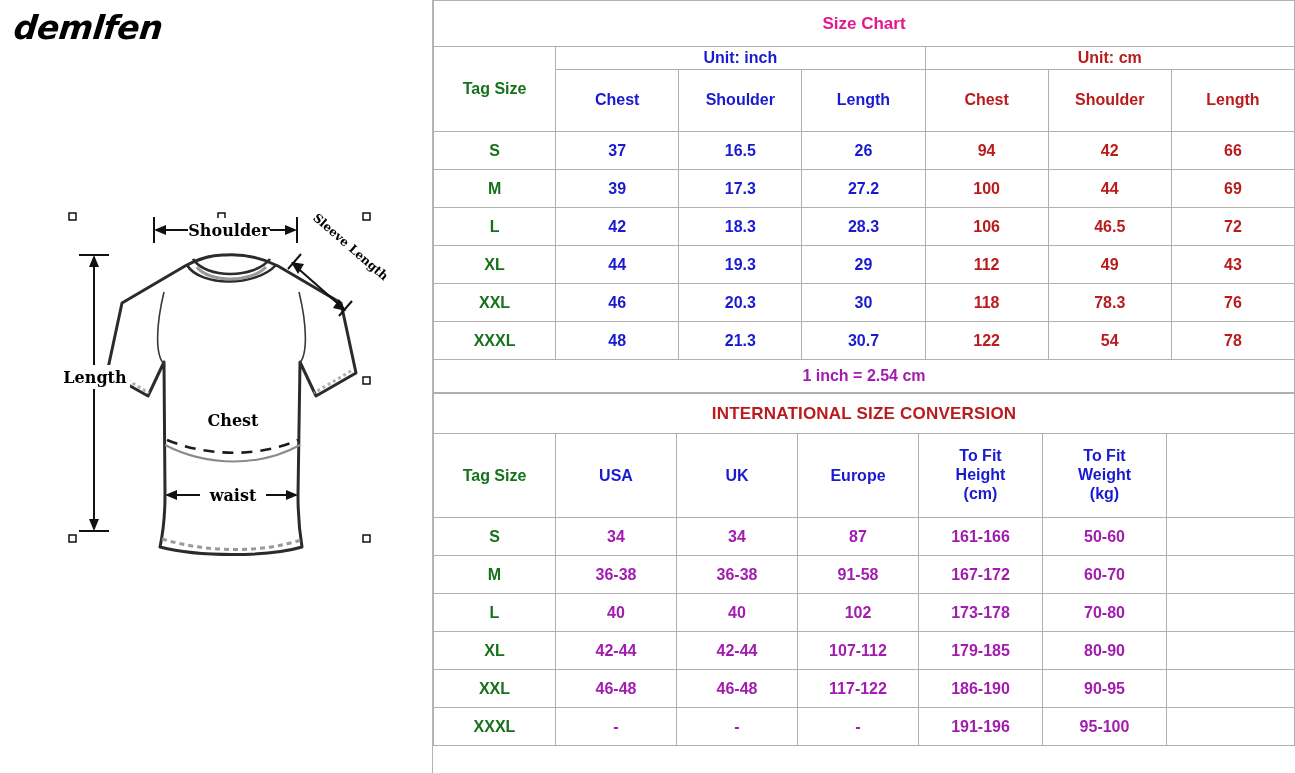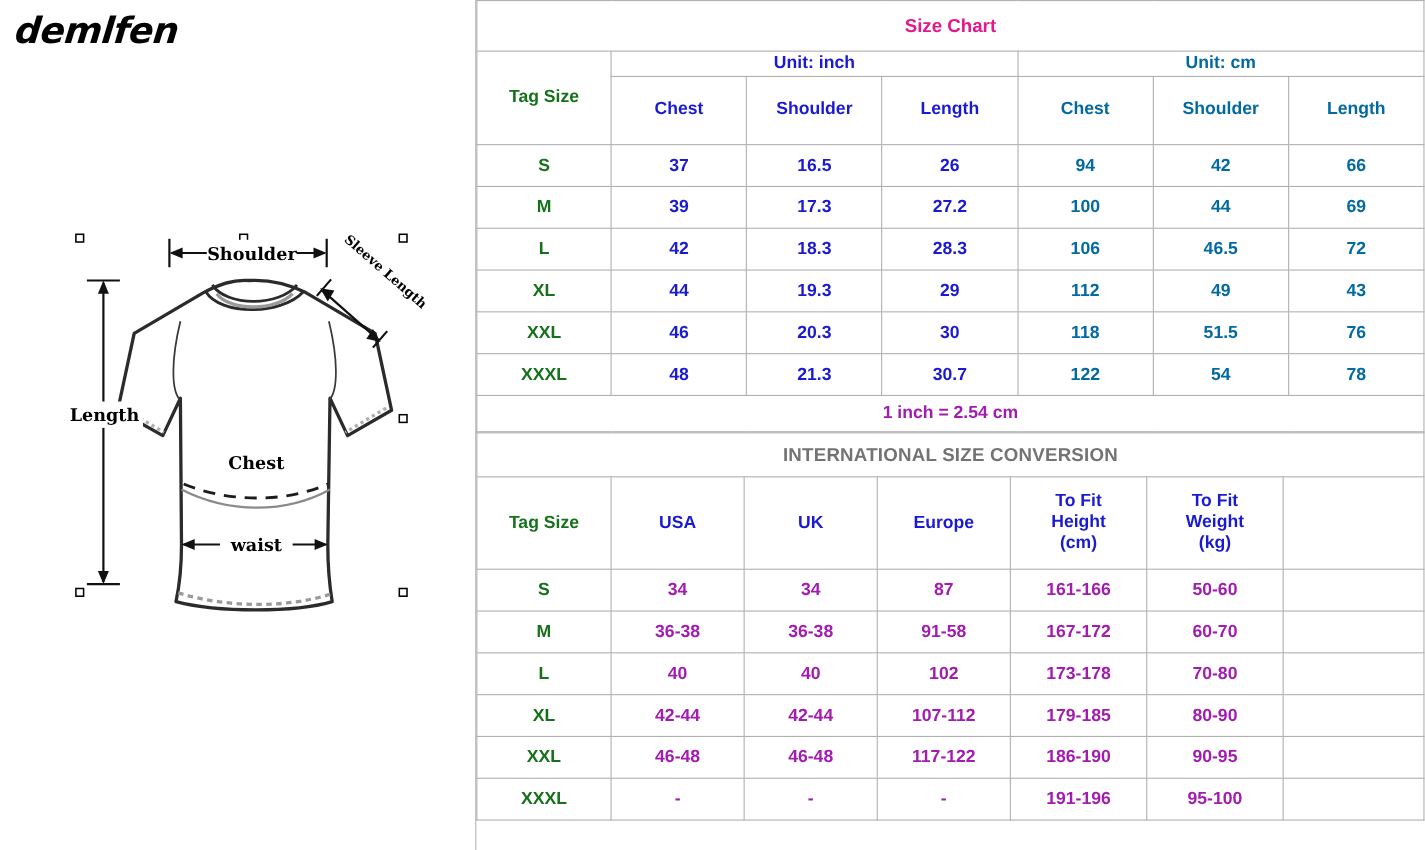--- a/index.html
+++ b/index.html
@@ -76,24 +76,24 @@
     box-sizing: border-box;
     background: #ffffff;
   }
   td.title-cell {
     border-left: 1px solid #ffffff;
     border-right: 1px solid #ffffff;
     border-top: 1px solid #ffffff;
   }
 
   .t-title   { color: #e3188c; font-size: 17px; font-weight: bold; }
-  .t-intl    { color: #737373; font-size: 17px; font-weight: bold; letter-spacing: .2px; }
+  .t-intl    { color: #b91c1c; font-size: 17px; font-weight: bold; letter-spacing: .2px; }
   .t-green   { color: #16711b; margin-top: 20px; }
   .t-blue    { color: #1a1ad0; }
-  .t-darkred { color: #0369a1; }
+  .t-darkred { color: #b91c1c; }
   .t-black   { color: #a21caf; }
 
   .left-align { text-align: left; padding-left: 6px; }
 
   .hdr-wrap { line-height: 1.18; }
   .cell-pad-left { text-align: left; padding-left: 8px; }
 
   .r-tag { width: 122px; }
   .r-col { width: 123px; }
 
@@ -293,21 +293,21 @@
           <td><span class="t-darkred">112</span></td>
           <td><span class="t-darkred">49</span></td>
           <td><span class="t-darkred">43</span></td>
         </tr>
         <tr>
           <td style="height:38px;"><span class="t-green">XXL</span></td>
           <td><span class="t-blue">46</span></td>
           <td><span class="t-blue">20.3</span></td>
           <td><span class="t-blue">30</span></td>
           <td><span class="t-darkred">118</span></td>
-          <td><span class="t-darkred">51.5</span></td>
+          <td><span class="t-darkred">78.3</span></td>
           <td><span class="t-darkred">76</span></td>
         </tr>
         <tr>
           <td style="height:38px;"><span class="t-green">XXXL</span></td>
           <td><span class="t-blue">48</span></td>
           <td><span class="t-blue">21.3</span></td>
           <td><span class="t-blue">30.7</span></td>
           <td><span class="t-darkred">122</span></td>
           <td><span class="t-darkred">54</span></td>
           <td><span class="t-darkred">78</span></td>

